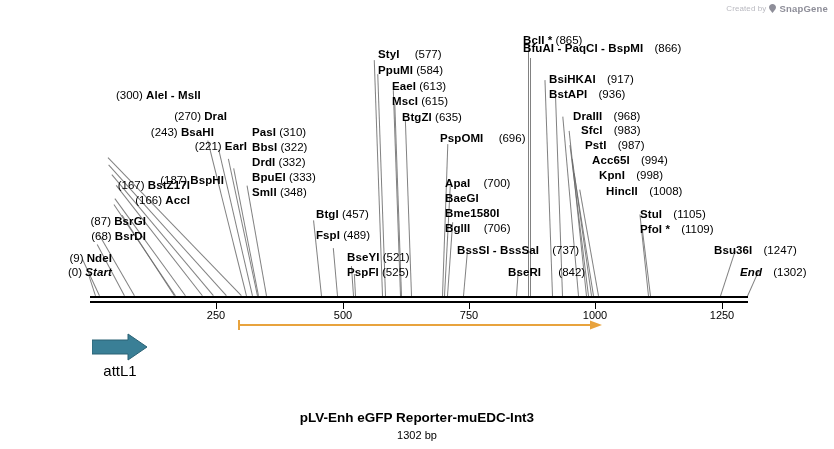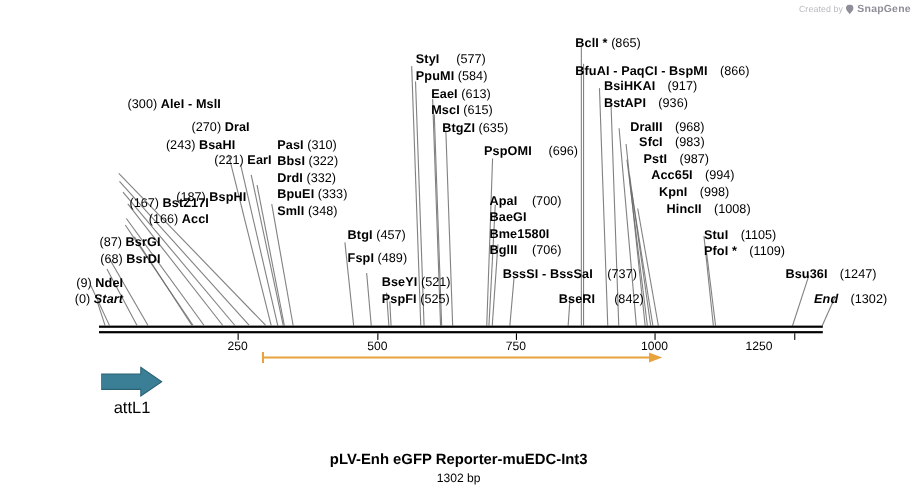--- a/index.html
+++ b/index.html
@@ -357,21 +357,21 @@
   </div>
   <div class="enz" style="left:508px; top:266px;">
     <span class="nm">BseRI</span>
     <span class="pos" style="margin-left:14px;">(842)</span>
   </div>
 
   <div class="enz" style="left:523px; top:34px;">
     <span class="nm">BclI *</span>
     <span class="pos">(865)</span>
   </div>
-  <div class="enz" style="left:523px; top:59px;">
+  <div class="enz" style="left:523px; top:42px;">
     <span class="nm">BfuAI  -  PaqCI  -  BspMI</span>
     <span class="pos" style="margin-left:8px;">(866)</span>
   </div>
   <div class="enz" style="left:549px; top:73px;">
     <span class="nm">BsiHKAI</span>
     <span class="pos" style="margin-left:8px;">(917)</span>
   </div>
   <div class="enz" style="left:549px; top:88px;">
     <span class="nm">BstAPI</span>
     <span class="pos" style="margin-left:8px;">(936)</span>
@@ -429,21 +429,21 @@
     <div class="tick" style="left:253px;"></div>
     <div class="tick-label" style="left:253px;">500</div>
 
     <div class="tick" style="left:379px;"></div>
     <div class="tick-label" style="left:379px;">750</div>
 
     <div class="tick" style="left:505px;"></div>
     <div class="tick-label" style="left:505px;">1000</div>
 
     <div class="tick" style="left:632px;"></div>
-    <div class="tick-label" style="left:600px;">1250</div>
+    <div class="tick-label" style="left:632px;">1250</div>
   </div>
 
   <div class="orange-arrow">
     <svg width="364" height="10" viewBox="0 0 364 10">
       <line x1="1" y1="5" x2="352" y2="5" stroke="#e8a33d" stroke-width="2"></line>
       <line x1="1" y1="0" x2="1" y2="10" stroke="#e8a33d" stroke-width="2"></line>
       <polygon points="352,0.5 364,5 352,9.5" fill="#e8a33d"></polygon>
     </svg>
   </div>
 

